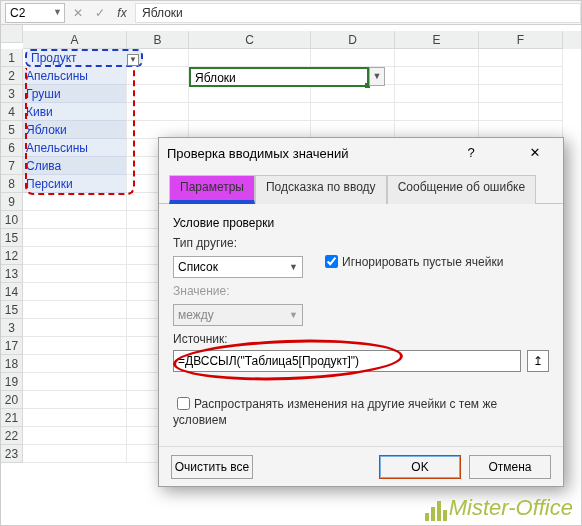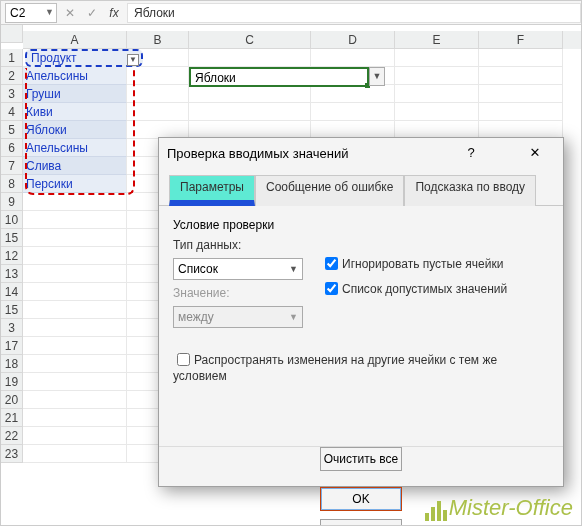--- a/index.html
+++ b/index.html
@@ -19,21 +19,21 @@
   .formula-row {
     display: flex;
     align-items: center;
     height: 24px;
     border-bottom: 1px solid #d0d0d0;
     background: #f5f5f5;
     padding-left: 4px;
     gap: 4px;
   }
   .name-box {
-    width: 52px;
+    width: 60px;
     height: 20px;
     background: #fff;
     border: 1px solid #c0c0c0;
     padding: 0 4px;
     display: flex;
     align-items: center;
     position: relative;
   }
   .name-box .drop {
     position: absolute; right: 2px; top: 3px; color:#666;font-size:9px;
@@ -168,21 +168,21 @@
     border-bottom:1px solid #c8c8c8;
   }
   .tab {
     padding:4px 10px 6px 10px;
     border:1px solid #c8c8c8;
     border-bottom:none;
     background:#ececec;
     position:relative; top:1px;
     color:#333;
   }
-  .tab.active { background:#5eead4; border-bottom:6px solid #1d4ed8;}
+  .tab.active { background:#d946ef; border-bottom:4px solid #1d4ed8;}
   .dlg-body { padding:10px 14px; }
   .group-title { margin:2px 0 6px 0; }
   .row-f { display:flex; gap:18px; margin:4px 0; align-items:flex-start;}
   .col-f { display:flex; flex-direction:column; gap:6px; }
   .lbl { color:#333; }
   .lbl.disabled{color:#9a9a9a;}
   .select {
     width:130px;height:22px;border:1px solid #aaa;background:#fff;
     padding:0 4px;display:flex;align-items:center;justify-content:space-between;
   }
@@ -203,21 +203,21 @@
     width:230px;height:40px;
     border:3px solid #d40000;border-radius:50%;
     pointer-events:none;
     transform:rotate(-2deg);
   }
   .apply-row{margin-top:22px;}
   .dlg-buttons {
     position:absolute; left:0;right:0;bottom:0;
     height:40px;
     border-top:1px solid #dcdcdc;
-    display:flex;align-items:center;padding:0 12px;gap:8px;flex-direction:column;
+    display:flex;align-items:center;padding:0 12px;gap:8px;
   }
   .dlg-buttons .sp{flex:1;}
   .btn-std {
     min-width:82px;height:24px;border:1px solid #a0a0a0;background:#f4f4f4;
     text-align:center;line-height:22px;
   }
   .btn-std.primary{border:1px solid #c2410c;box-shadow:inset 0 0 0 1px #7aaee6;}
 
   
   .watermark {
@@ -482,41 +482,50 @@
 
 <div class="dialog">
   <div class="dlg-title">
     <span>Проверка вводимых значений</span>
     <span class="sp"></span>
     <span class="btn">?</span>
     <span class="btn">✕</span>
   </div>
   <div class="tabs">
     <div class="tab active"><span>Параметры</span></div>
+    <div class="tab"><span>Подсказка по вводу</span></div>
     <div class="tab"><span>Сообщение об ошибке</span></div>
-    <div class="tab"><span>Подсказка по вводу</span></div>
   </div>
   <div class="dlg-body">
     <div class="group-title">Условие проверки</div>
     <div class="row-f">
       <div class="col-f">
-        <span class="lbl">Тип данных:</span>
+        <span class="lbl">Тип другие:</span>
         <div class="select">
           <span>Список</span>
           <span style="font-size:9px;color:#555;">▼</span>
         </div>
         <span class="lbl disabled">Значение:</span>
         <div class="select disabled">
           <span>между</span>
           <span style="font-size:9px;color:#999;">▼</span>
         </div>
       </div>
       <div class="col-f" style="padding-top:16px;">
         <label class="chk"><input type="checkbox" checked="" style=""><span>Игнорировать пустые ячейки</span></label>
-        <label class="chk"><input type="checkbox" checked="" style=""><span>Список допустимых значений</span></label>
+      </div>
+    </div>
+    <div style="margin-top:6px;">
+      <span class="lbl">Источник:</span>
+      <div class="source-wrap" style="position:relative;">
+        <div class="source-input">
+          <span>=ДВССЫЛ("Таблица5[Продукт]")</span>
+        </div>
+        <div class="ref-btn">↥</div>
+        <div class="red-ellipse"></div>
       </div>
     </div>
     <div class="apply-row">
       <label class="chk"><input type="checkbox" style=""><span>Распространять изменения на другие ячейки с тем же условием</span></label>
     </div>
   </div>
   <div class="dlg-buttons">
     <div class="btn-std"><span>Очистить все</span></div>
     <span class="sp"></span>
     <div class="btn-std primary"><span>OK</span></div>

